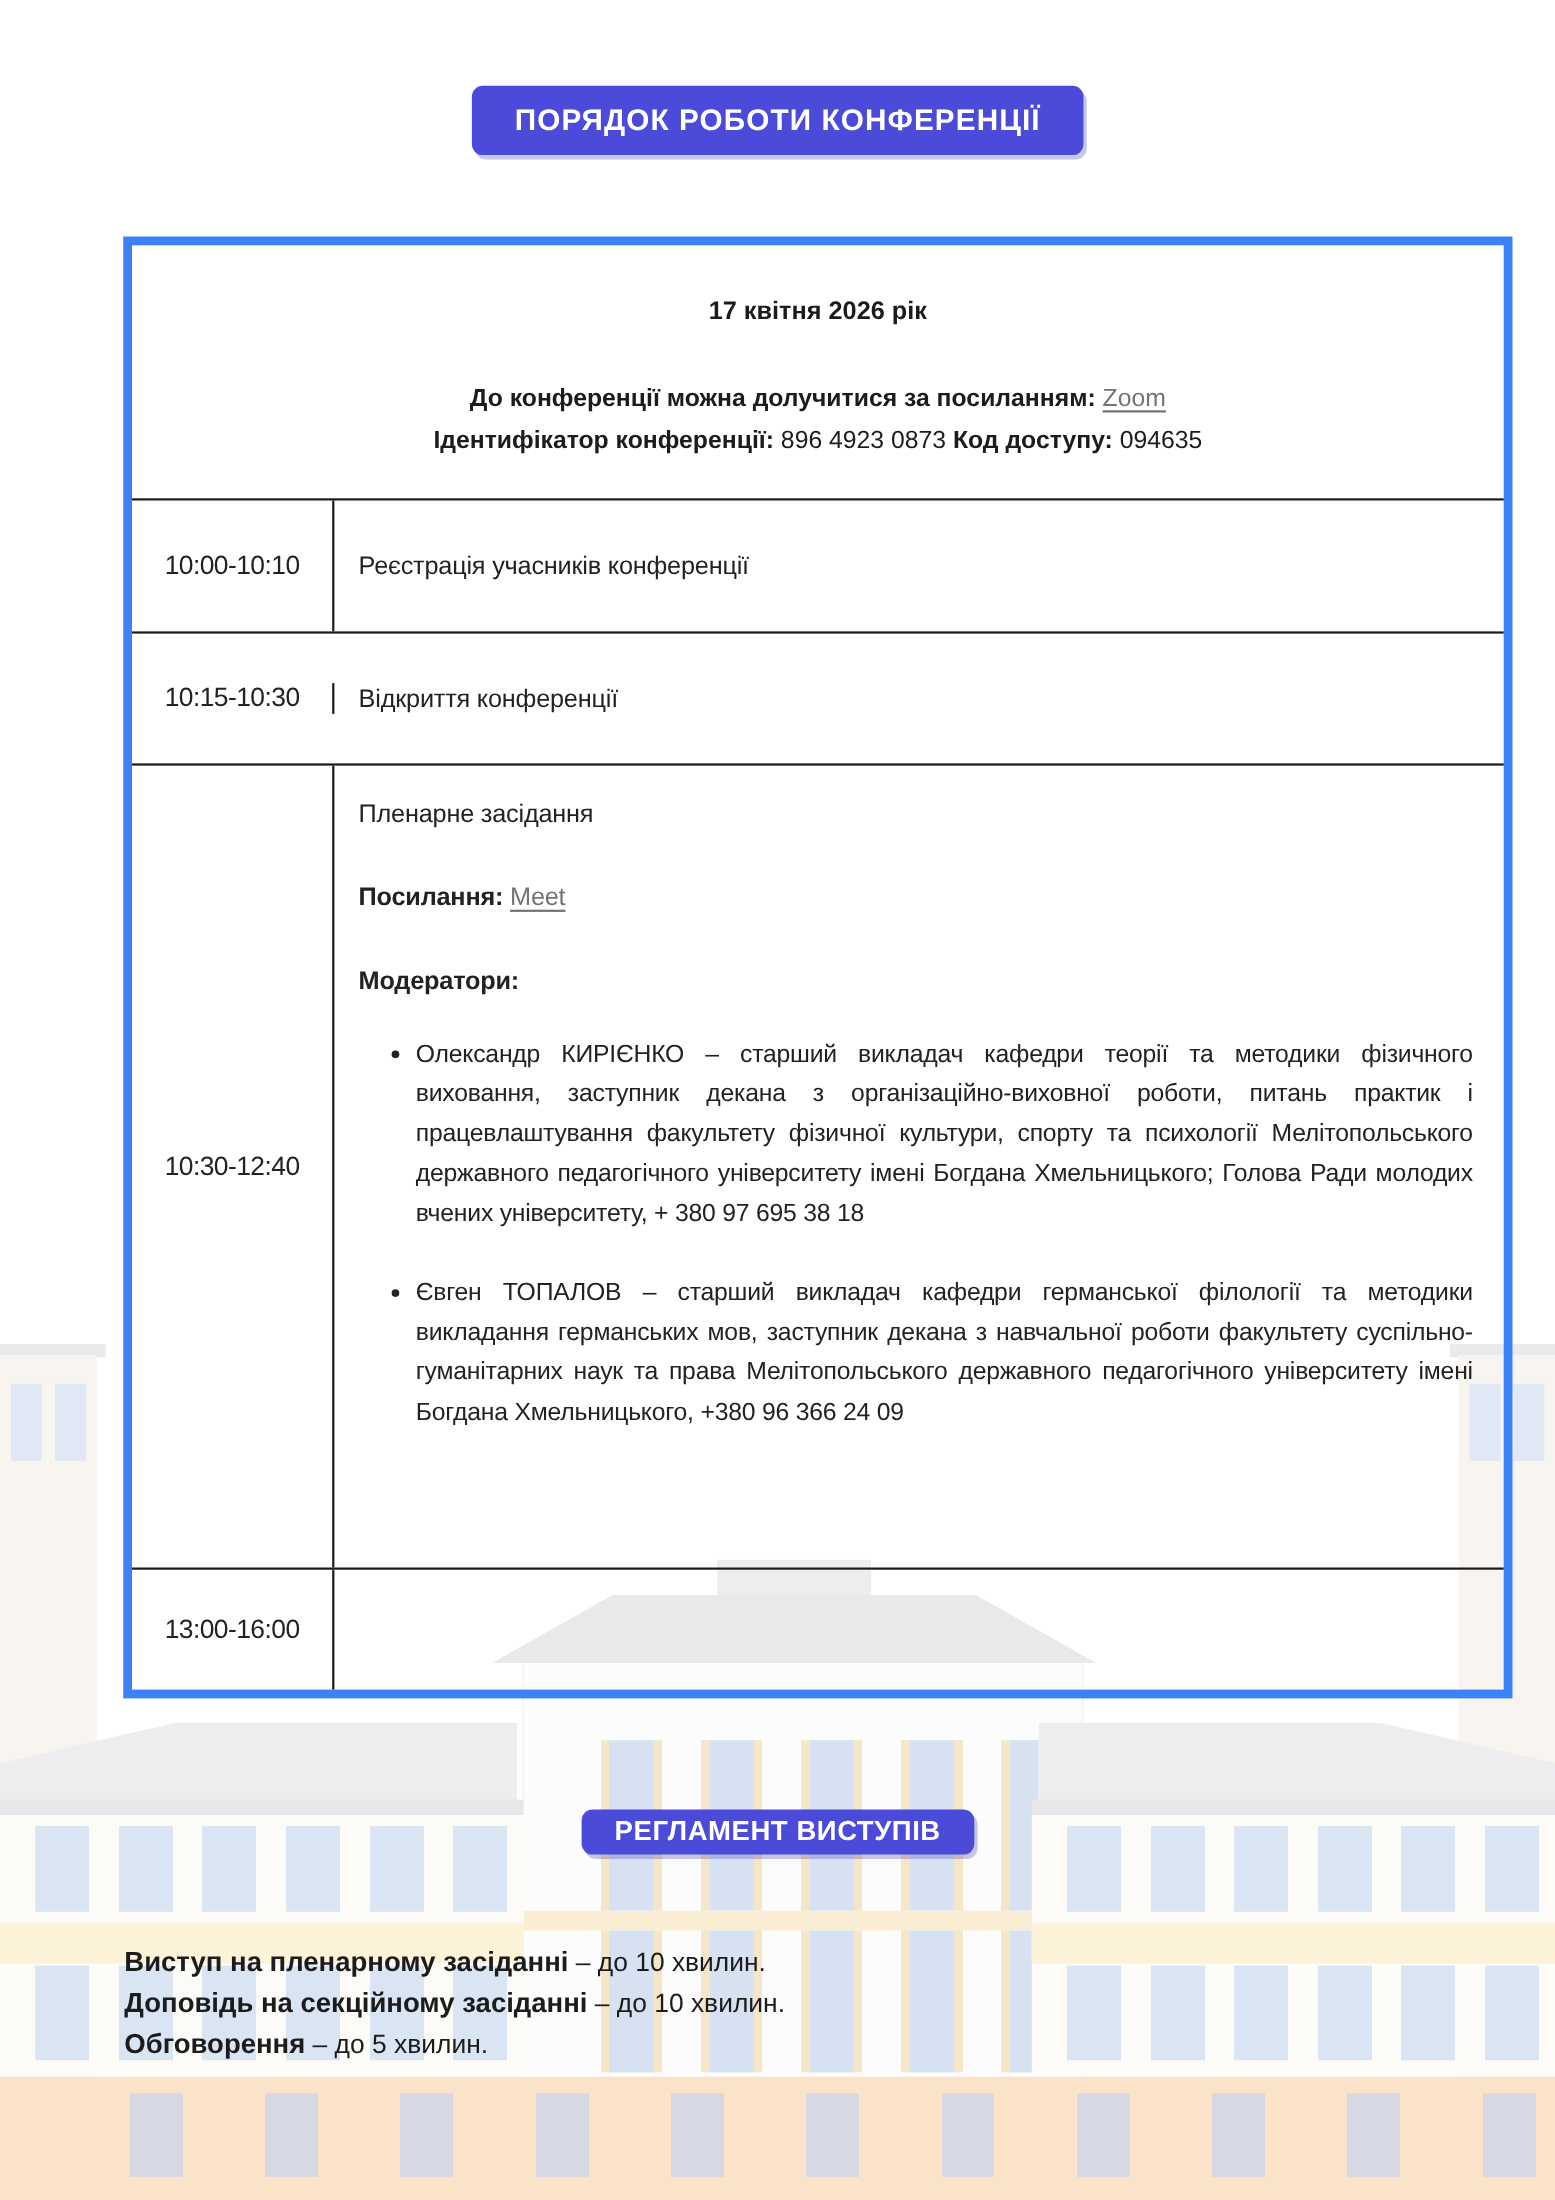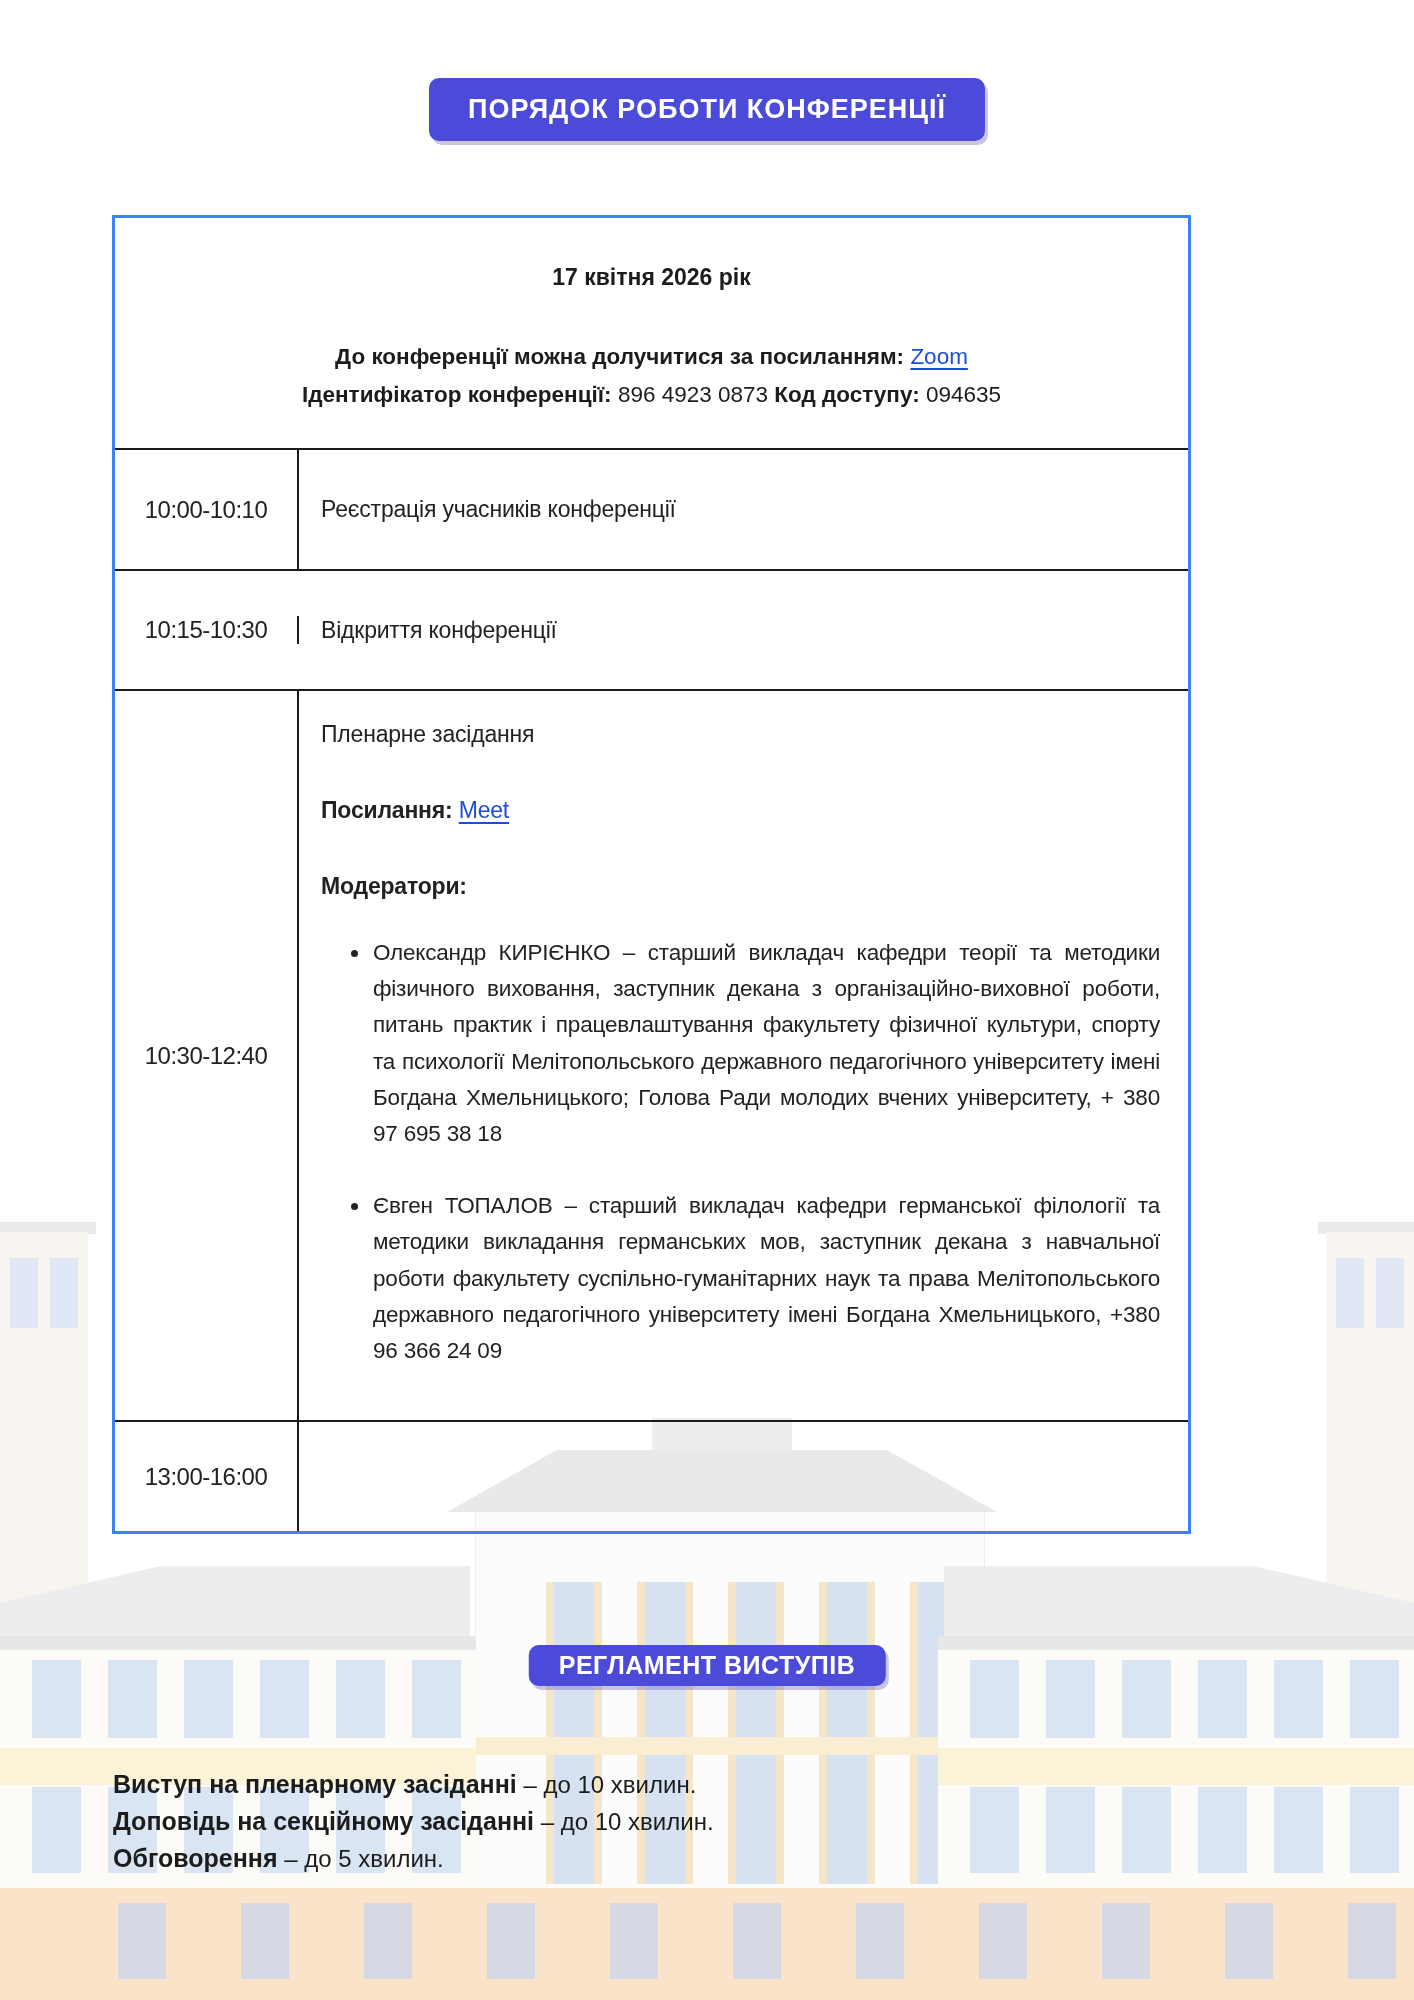--- a/index.html
+++ b/index.html
@@ -58,41 +58,41 @@
     position:absolute; z-index:3; left:50%; transform:translateX(-50%);
     background:#4c4bd9; color:#fff; font-weight:bold;
     border-radius:10px; text-align:center; white-space:nowrap;
     box-shadow: 3px 4px 0 rgba(56,54,170,.28);
   }
   .badge-top { top:78px; font-size:27px; letter-spacing:1px; padding:16px 39px; }
   .badge-bottom { top:1645px; font-size:25px; letter-spacing:.5px; padding:6px 30px; }
 
   
   .sched {
-    position:absolute; z-index:2; left:112px; top:215px; width:1079px;
-    border:3px solid #3b82f6; background:transparent;
+    position:absolute; z-index:2; left:112px; top:215px; width:1263px;
+    border:8px solid #3b82f6; background:transparent;
   }
   .t-row { display:flex; border-top:2px solid #1a1a1a; }
   .t-row:first-child { border-top:none; }
   .cell-time {
     flex:0 0 184px; display:flex; align-items:center; justify-content:center;
     border-right:2px solid #1a1a1a; font-size:24px; letter-spacing:-.5px; color:#222;
   }
   .cell-desc { flex:1; display:flex; align-items:center; padding:0 28px 0 22px;
                font-size:23px; letter-spacing:-.2px; color:#222; }
   .row-head { height:230px; display:block; text-align:center; padding-top:44px;
               font-size:22.5px; line-height:30px; }
   .row-head .date { font-weight:bold; margin-bottom:46px; font-size:23px; }
   .row-head .line { line-height:38px; }
   .row-1 { height:121px; } .row-2 { height:120px;align-items:center; }
   .row-3 { height:731px; }
   .row-3 .cell-desc { display:block; padding-top:28px; }
   .row-4 { height:111px; }
   .b { font-weight:bold; }
-  a.doclink { color:#1d4ed8; text-decoration:underline; text-underline-offset:4px; cursor:pointer; }
+  a.doclink { color:#737373; text-decoration:underline; text-underline-offset:4px; cursor:pointer; }
   .row-3 p { line-height:30px; }
   .p-title { margin-bottom:46px; }
   .p-link  { margin-bottom:46px; }
   .p-mods  { margin-bottom:34px; font-weight:bold; }
   .mod-list { margin:0; padding-left:50px; }
   .mod-list li { padding-left:2px; text-align:justify; line-height:36.2px; font-size:22.5px; }
   .mod-list li + li { margin-top:36px; }
 
   
   .regs { position:absolute; z-index:3; left:113px; top:1766px; font-size:24px; line-height:37px; }

